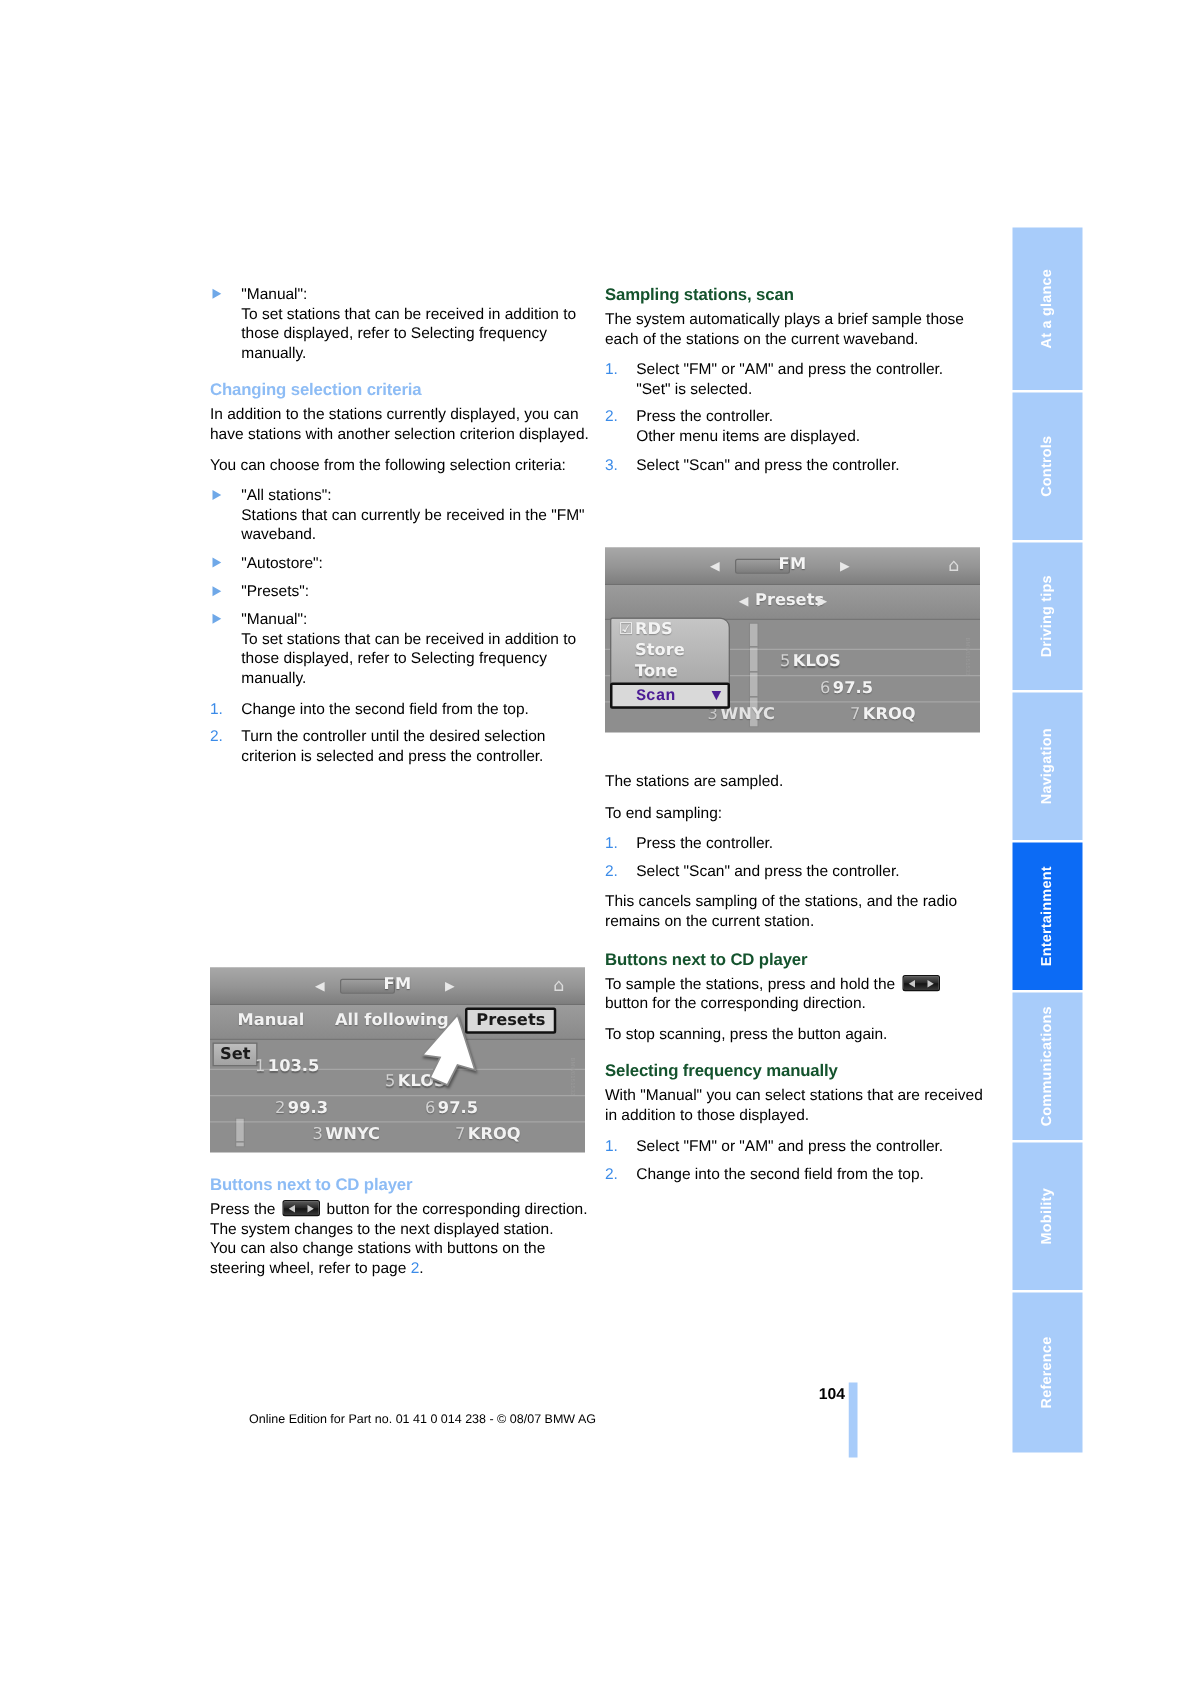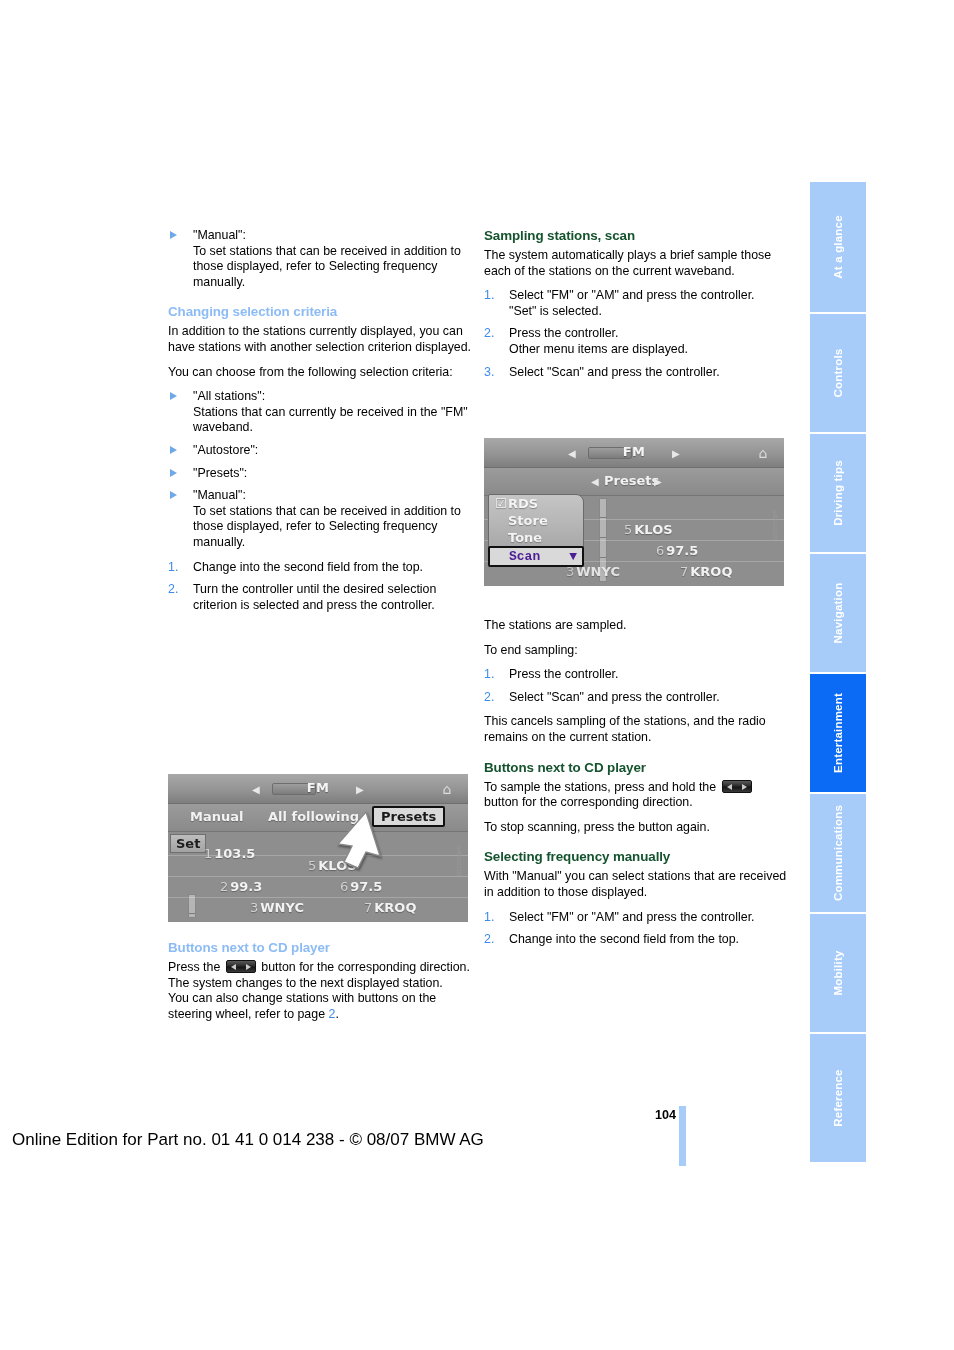--- a/index.html
+++ b/index.html
@@ -210,22 +210,23 @@
   }
   .tab.active span { color: #ffffff; }
 
   
   .pagenum {
     position: absolute; left: 0; top: 1108px; width: 676px;
     text-align: right;
     font-size: 12.6px; font-weight: bold; color: #000;
   }
   .edition {
-    position: absolute; left: 12px; top: 1130px; width: 676px;
-    font-size: 17px; color: #000;
+    position: absolute; left: 0; top: 1130px; width: 676px;
+    text-align: center;
+    font-size: 10px; color: #000;
   }
   .footbar {
     position: absolute; left: 679px; top: 1106px;
     width: 7px; height: 60px; background: #A8CCFA;
   }
 </style>
 </head>
 <body>
 
 <div class="page">

